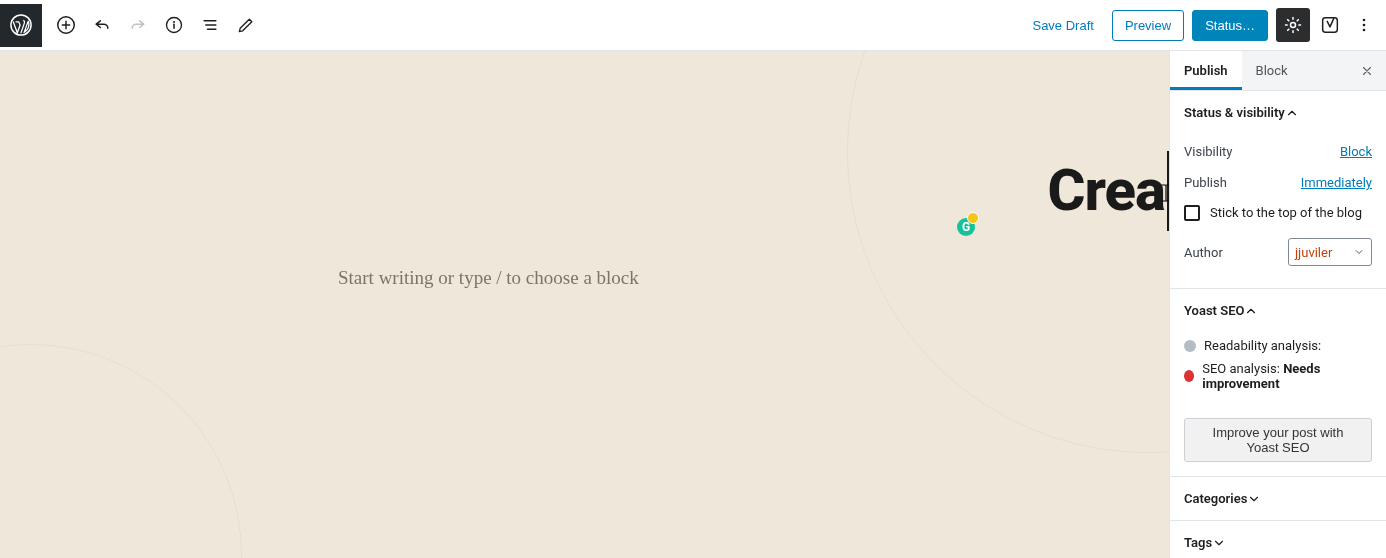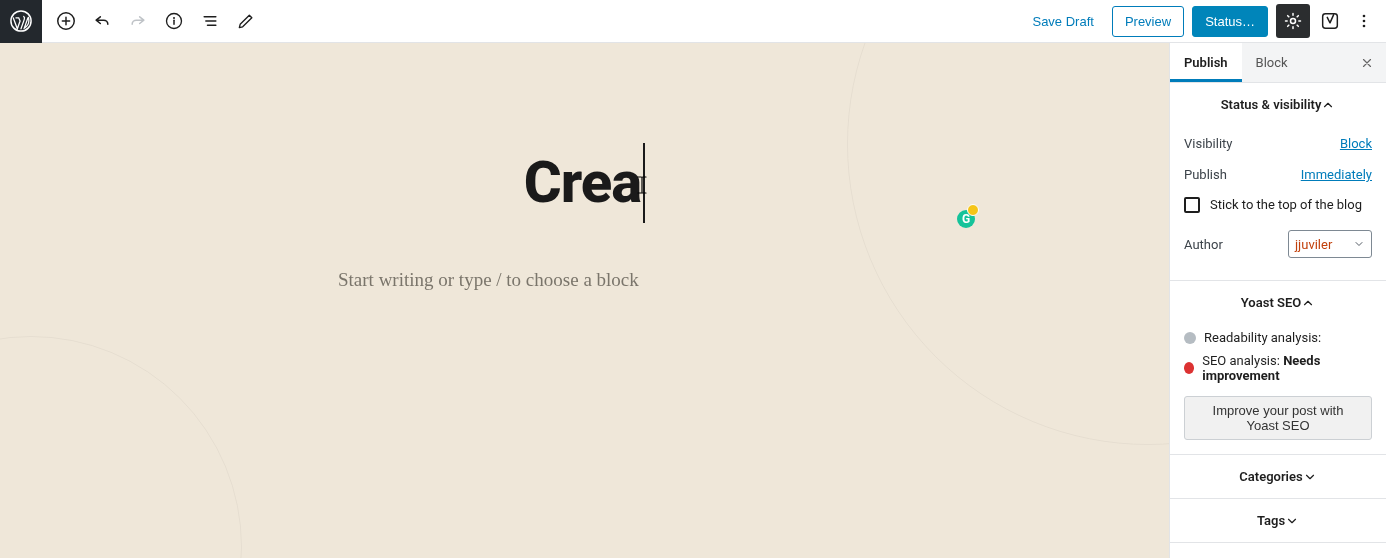--- a/index.html
+++ b/index.html
@@ -20,21 +20,21 @@
     font-size: 13px;
     color: var(--text);
     background: #fff;
     overflow: hidden;
   }
 
   
   .topbar {
     display: flex;
     align-items: center;
-    height: 43px;
+    height: 51px;
     border-bottom: 1px solid var(--border);
     background: #fff;
   }
   .wp-badge {
     width: 42px; height: 43px;
     background: #23282d;
     display: flex; align-items: center; justify-content: center;
     color: #fff;
   }
   .wp-badge svg { display: block; }
@@ -113,21 +113,21 @@
     border: 1px solid rgba(0,0,0,0.04);
     border-radius: 50%;
     pointer-events: none;
   }
   .canvas::before { width: 600px; height: 600px; right: -280px; top: -200px; }
   .canvas::after  { width: 420px; height: 420px; left: -180px; bottom: -200px; }
   .title-wrap {
     position: absolute;
     left: 0; right: 0;
     top: 104px;
-    text-align: center;
+    text-align: right;
   }
   .title {
     font-family: -apple-system, BlinkMacSystemFont, "Segoe UI", Roboto, "Helvetica Neue", sans-serif;
     font-weight: 800;
     font-size: 58px;
     line-height: 1;
     color: #1a1a1a;
     letter-spacing: -1px;
     display: inline-block;
     position: relative;
@@ -144,21 +144,21 @@
   }
   .text-cursor-icon {
     position: absolute;
     right: -4px;
     top: 28px;
     pointer-events: none;
   }
   .placeholder {
     position: absolute;
     left: 338px;
-    top: 226px;
+    top: 216px;
     font-family: Georgia, "Times New Roman", serif;
     font-size: 19px;
     color: #7a756b;
   }
   .grammarly {
     position: absolute;
     right: 190px;
     top: 163px;
     width: 22px; height: 22px;
   }
@@ -212,21 +212,21 @@
     margin-left: auto;
     padding: 0 12px;
     color: #666;
     cursor: pointer;
   }
 
   .panel {
     border-bottom: 1px solid var(--border);
   }
   .panel-head {
-    display: flex; align-items: center; justify-content: center;
+    display: flex; align-items: center; justify-content: flex-start;
     padding: 14px 14px;
     font-weight: 600;
     font-size: 13px;
     cursor: pointer;
   }
   .panel-body {
     padding: 2px 14px 14px 14px;
     font-size: 13px;
   }
   .row {
@@ -260,21 +260,21 @@
 
   .yoast-row {
     display: flex; align-items: center; gap: 8px;
     padding: 4px 0;
     font-size: 13px;
   }
   .dot { width: 12px; height: 12px; border-radius: 50%; display:inline-block; }
   .dot-grey { background: #b5bcc2; }
   .dot-red  { background: #dc3232; }
   .yoast-btn {
-    margin-top: 9px;
+    margin-top: 23px;
     border: 1px solid #ccd0d4;
     background: #f1f1f1;
     color: #333;
     padding: 6px 10px;
     border-radius: 3px;
     font-size: 13px;
     cursor: pointer;
   }
 
   svg { display: block; }

